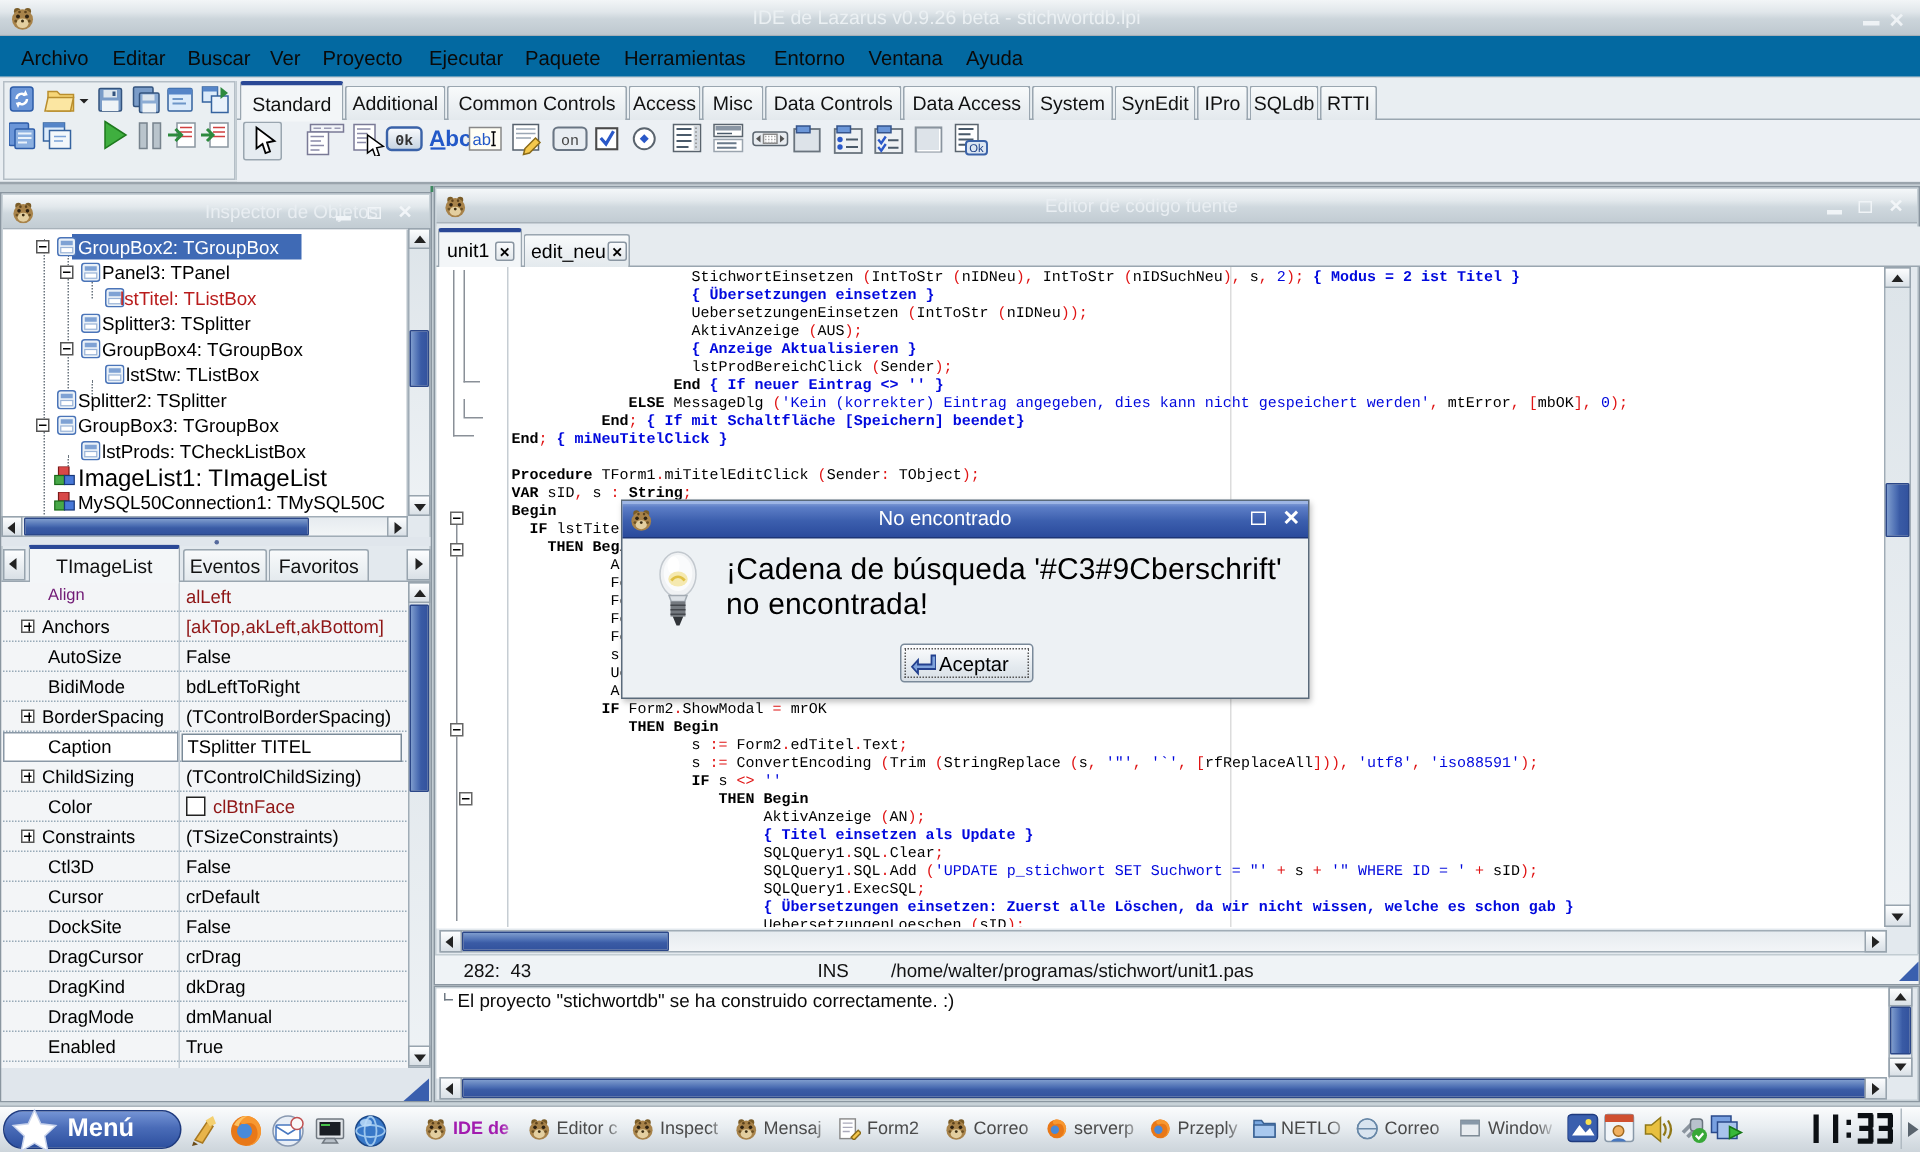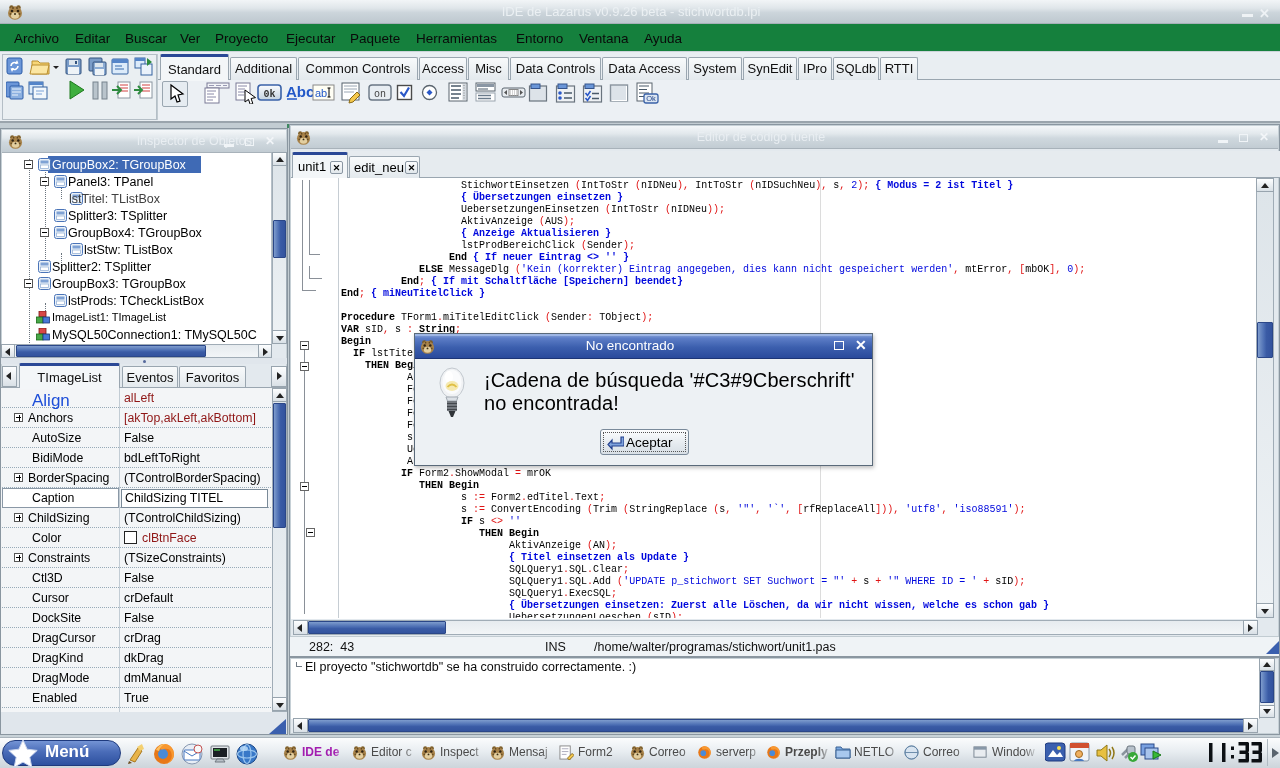--- a/index.html
+++ b/index.html
@@ -45,21 +45,21 @@
         <circle cx="3.5" cy="10" r="1" fill="#6a5024"></circle>
         <circle cx="12.5" cy="10" r="1" fill="#6a5024"></circle>
         <circle cx="6" cy="4" r="0.9" fill="#5e441e"></circle>
         <circle cx="10" cy="4" r="0.9" fill="#5e441e"></circle>
       </svg>
     <div class="abs" style="left:0;top:4px;width:1262px;text-align:center;color:#ebf0f3;font-size:13px">IDE de Lazarus v0.9.26 beta - stichwortdb.lpi</div>
     <div class="abs" style="left:1242px;top:14px;width:11px;height:3px;background:#eef2f5"></div>
     <div class="abs" style="left:1259px;top:6px;color:#eef2f5;font-size:13px;font-weight:bold">✕</div>
   </div>
 
-  <div class="abs" style="left:0;top:24px;width:1280px;height:28px;background:#15803d;border-bottom:1px solid #ccd4da;font-size:13.5px;color:#0a0a0a">
+  <div class="abs" style="left:0;top:24px;width:1280px;height:28px;background:#0369a1;border-bottom:1px solid #ccd4da;font-size:13.5px;color:#0a0a0a">
     <span class="abs" style="left:14px;top:7px">Archivo</span>
     <span class="abs" style="left:75px;top:7px">Editar</span>
     <span class="abs" style="left:125px;top:7px">Buscar</span>
     <span class="abs" style="left:180px;top:7px">Ver</span>
     <span class="abs" style="left:215px;top:7px">Proyecto</span>
     <span class="abs" style="left:286px;top:7px">Ejecutar</span>
     <span class="abs" style="left:350px;top:7px">Paquete</span>
     <span class="abs" style="left:416px;top:7px">Herramientas</span>
     <span class="abs" style="left:516px;top:7px">Entorno</span>
     <span class="abs" style="left:579px;top:7px">Ventana</span>
@@ -280,21 +280,21 @@
     <rect x="0.5" y="0.5" width="12" height="12" rx="2" fill="#eaf1f8" stroke="#4a74b8"></rect>
     <rect x="2.5" y="2.5" width="8" height="3" fill="#7fa2d4"></rect>
     <rect x="2.5" y="7" width="8" height="3.5" fill="#fff" stroke="#9ab4d8" stroke-width="0.8"></rect>
   </svg>
 <div class="abs" style="left:68px;top:175px;font-size:12.5px;color:#000;white-space:nowrap;z-index:2">Panel3: TPanel</div>
 <svg class="abs" style="left:70px;top:192px" width="13" height="13" viewBox="0 0 13 13">
     <rect x="0.5" y="0.5" width="12" height="12" rx="2" fill="#eaf1f8" stroke="#4a74b8"></rect>
     <rect x="2.5" y="2.5" width="8" height="3" fill="#7fa2d4"></rect>
     <rect x="2.5" y="7" width="8" height="3.5" fill="#fff" stroke="#9ab4d8" stroke-width="0.8"></rect>
   </svg>
-<div class="abs" style="left:69px;top:192px;font-size:12.5px;color:#404040;white-space:nowrap;z-index:2">lstTitel: TListBox</div>
+<div class="abs" style="left:80px;top:192px;font-size:12.5px;color:#b91c1c;white-space:nowrap;z-index:2">lstTitel: TListBox</div>
 <svg class="abs" style="left:54px;top:209px" width="13" height="13" viewBox="0 0 13 13">
     <rect x="0.5" y="0.5" width="12" height="12" rx="2" fill="#eaf1f8" stroke="#4a74b8"></rect>
     <rect x="2.5" y="2.5" width="8" height="3" fill="#7fa2d4"></rect>
     <rect x="2.5" y="7" width="8" height="3.5" fill="#fff" stroke="#9ab4d8" stroke-width="0.8"></rect>
   </svg>
 <div class="abs" style="left:68px;top:209px;font-size:12.5px;color:#000;white-space:nowrap;z-index:2">Splitter3: TSplitter</div>
 <div class="abs" style="left:40px;top:228px;width:9px;height:9px;background:#fff;border:1px solid #555;z-index:2"></div>
 <div class="abs" style="left:42px;top:232px;width:5px;height:1px;background:#000;z-index:3"></div>
 <svg class="abs" style="left:54px;top:226px" width="13" height="13" viewBox="0 0 13 13">
     <rect x="0.5" y="0.5" width="12" height="12" rx="2" fill="#eaf1f8" stroke="#4a74b8"></rect>
@@ -326,21 +326,21 @@
     <rect x="0.5" y="0.5" width="12" height="12" rx="2" fill="#eaf1f8" stroke="#4a74b8"></rect>
     <rect x="2.5" y="2.5" width="8" height="3" fill="#7fa2d4"></rect>
     <rect x="2.5" y="7" width="8" height="3.5" fill="#fff" stroke="#9ab4d8" stroke-width="0.8"></rect>
   </svg>
 <div class="abs" style="left:68px;top:294px;font-size:12.5px;color:#000;white-space:nowrap;z-index:2">lstProds: TCheckListBox</div>
 <svg class="abs" style="left:36px;top:311px" width="14" height="13" viewBox="0 0 14 13">
     <rect x="3" y="0" width="7" height="6" fill="#d84848" stroke="#7a1818" stroke-width="0.8"></rect>
     <rect x="0.5" y="6" width="6.5" height="6" fill="#48a848" stroke="#186a18" stroke-width="0.8"></rect>
     <rect x="7" y="6" width="6.5" height="6" fill="#4878d8" stroke="#18387a" stroke-width="0.8"></rect>
   </svg>
-<div class="abs" style="left:52px;top:311px;font-size:11px;color:#000;white-space:nowrap;z-index:2">ImageList1: TImageList</div>
+<div class="abs" style="left:52px;top:311px;font-size:16px;color:#000;white-space:nowrap;z-index:2">ImageList1: TImageList</div>
 <svg class="abs" style="left:36px;top:328px" width="14" height="13" viewBox="0 0 14 13">
     <rect x="3" y="0" width="7" height="6" fill="#d84848" stroke="#7a1818" stroke-width="0.8"></rect>
     <rect x="0.5" y="6" width="6.5" height="6" fill="#48a848" stroke="#186a18" stroke-width="0.8"></rect>
     <rect x="7" y="6" width="6.5" height="6" fill="#4878d8" stroke="#18387a" stroke-width="0.8"></rect>
   </svg>
 <div class="abs" style="left:52px;top:328px;font-size:12.5px;color:#000;white-space:nowrap;z-index:2">MySQL50Connection1: TMySQL50C</div>
 
 <div class="scroll-track" style="left:272px;top:152px;width:15px;height:192px"></div>
 <div class="sbtn" style="left:272px;top:152px;width:15px;height:14px"></div>
 <div class="arr" style="left:276px;top:157px;border-left:4px solid transparent;border-right:4px solid transparent;border-bottom:5px solid #222"></div>
@@ -363,21 +363,21 @@
 <div class="tab" style="left:122px;top:366px;width:56px;height:22px;line-height:21px">Eventos</div>
 <div class="tab" style="left:179px;top:366px;width:67px;height:22px;line-height:21px">Favoritos</div>
 <div class="sbtn" style="left:271px;top:366px;width:16px;height:21px"></div>
 <div class="arr" style="left:277px;top:372px;border-top:4px solid transparent;border-bottom:4px solid transparent;border-left:5px solid #222"></div>
 <div class="abs" style="left:1px;top:387px;width:286px;height:1px;background:#9aa6b0"></div>
 <div class="abs" style="left:20px;top:387px;width:99px;height:2px;background:#f3f6f8;z-index:4"></div>
 
 <div class="abs" style="left:1px;top:388px;width:271px;height:324px;background:#f3f5f7"></div>
 <div class="abs" style="left:119px;top:388px;width:1px;height:324px;background:#c2ccd4"></div>
 <div class="abs dash" style="left:2px;top:388px;width:269px;height:20px"></div>
-<div class="abs" style="left:32px;top:391px;font-size:17px;color:#1d4ed8;white-space:nowrap">Align</div>
+<div class="abs" style="left:32px;top:391px;font-size:11px;color:#701a75;white-space:nowrap">Align</div>
 <div class="abs" style="left:124px;top:391px;font-size:12.3px;color:#8f1616;white-space:nowrap;max-width:144px;overflow:hidden">alLeft</div>
 <div class="abs dash" style="left:2px;top:408px;width:269px;height:20px"></div>
 <div class="abs" style="left:14px;top:413px;width:9px;height:9px;background:#fff;border:1px solid #555"></div>
 <div class="abs" style="left:16px;top:417px;width:5px;height:1px;background:#000"></div>
 <div class="abs" style="left:18.5px;top:414.5px;width:1px;height:6px;background:#000"></div>
 <div class="abs" style="left:28px;top:411px;font-size:12.3px;color:#000;white-space:nowrap">Anchors</div>
 <div class="abs" style="left:124px;top:411px;font-size:12.3px;color:#8f1616;white-space:nowrap;max-width:144px;overflow:hidden">[akTop,akLeft,akBottom]</div>
 <div class="abs dash" style="left:2px;top:428px;width:269px;height:20px"></div>
 <div class="abs" style="left:32px;top:431px;font-size:12.3px;color:#000;white-space:nowrap">AutoSize</div>
 <div class="abs" style="left:124px;top:431px;font-size:12.3px;color:#000;white-space:nowrap;max-width:144px;overflow:hidden">False</div>
@@ -388,21 +388,21 @@
 <div class="abs" style="left:14px;top:473px;width:9px;height:9px;background:#fff;border:1px solid #555"></div>
 <div class="abs" style="left:16px;top:477px;width:5px;height:1px;background:#000"></div>
 <div class="abs" style="left:18.5px;top:474.5px;width:1px;height:6px;background:#000"></div>
 <div class="abs" style="left:28px;top:471px;font-size:12.3px;color:#000;white-space:nowrap">BorderSpacing</div>
 <div class="abs" style="left:124px;top:471px;font-size:12.3px;color:#000;white-space:nowrap;max-width:144px;overflow:hidden">(TControlBorderSpacing)</div>
 <div class="abs dash" style="left:2px;top:488px;width:269px;height:20px"></div>
 <div class="abs" style="left:32px;top:491px;font-size:12.3px;color:#000;white-space:nowrap">Caption</div>
 <div class="abs" style="left:2px;top:488px;width:117px;height:20px;background:#fff;border:1px solid #8a98a6"></div>
 <div class="abs" style="left:32px;top:491px;font-size:12.3px;color:#000;white-space:nowrap">Caption</div>
 <div class="abs" style="left:121px;top:488.5px;width:147px;height:19px;background:#fff;border:1px solid #7a8a98"></div>
-<div class="abs" style="left:125px;top:491px;font-size:12.3px;color:#000;white-space:nowrap">ChildSizing TITEL</div>
+<div class="abs" style="left:125px;top:491px;font-size:12.3px;color:#000;white-space:nowrap">TSplitter TITEL</div>
 <div class="abs dash" style="left:2px;top:508px;width:269px;height:20px"></div>
 <div class="abs" style="left:14px;top:513px;width:9px;height:9px;background:#fff;border:1px solid #555"></div>
 <div class="abs" style="left:16px;top:517px;width:5px;height:1px;background:#000"></div>
 <div class="abs" style="left:18.5px;top:514.5px;width:1px;height:6px;background:#000"></div>
 <div class="abs" style="left:28px;top:511px;font-size:12.3px;color:#000;white-space:nowrap">ChildSizing</div>
 <div class="abs" style="left:124px;top:511px;font-size:12.3px;color:#000;white-space:nowrap;max-width:144px;overflow:hidden">(TControlChildSizing)</div>
 <div class="abs dash" style="left:2px;top:528px;width:269px;height:20px"></div>
 <div class="abs" style="left:32px;top:531px;font-size:12.3px;color:#000;white-space:nowrap">Color</div>
 <div class="abs" style="left:124px;top:531px;width:13px;height:13px;background:#fff;border:1px solid #222"></div>
 <div class="abs red" style="left:142px;top:531px;font-size:12.3px;white-space:nowrap">clBtnFace</div>
@@ -736,21 +736,21 @@
     <circle cx="11" cy="12" r="10" fill="#e87818"></circle>
     <circle cx="9" cy="13" r="4.5" fill="#4a8ad8"></circle>
     <path d="M11 2c6 0 10 5 10 10 0 6-5 10-10 10 7-1 9-7 7-12-1-3-4-4-7-3-2 1-5 0-4-3 1-2 3-2 4-2z" fill="#f89830"></path>
   </svg>
 <div class="abs" style="left:716px;top:745px;font-size:12px;font-weight:normal;color:#4a4a4a;width:46px;overflow:hidden;white-space:nowrap;-webkit-mask-image:linear-gradient(90deg,#000 70%,transparent)">serverp</div>
 <svg class="abs" style="left:766px;top:745px" width="15" height="15" viewBox="0 0 22 24">
     <circle cx="11" cy="12" r="10" fill="#e87818"></circle>
     <circle cx="9" cy="13" r="4.5" fill="#4a8ad8"></circle>
     <path d="M11 2c6 0 10 5 10 10 0 6-5 10-10 10 7-1 9-7 7-12-1-3-4-4-7-3-2 1-5 0-4-3 1-2 3-2 4-2z" fill="#f89830"></path>
   </svg>
-<div class="abs" style="left:785px;top:745px;font-size:12px;font-weight:bold;color:#4a4a4a;width:46px;overflow:hidden;white-space:nowrap;-webkit-mask-image:linear-gradient(90deg,#000 70%,transparent)">Przeply</div>
+<div class="abs" style="left:785px;top:745px;font-size:12px;font-weight:normal;color:#4a4a4a;width:46px;overflow:hidden;white-space:nowrap;-webkit-mask-image:linear-gradient(90deg,#000 70%,transparent)">Przeply</div>
 <svg class="abs" style="left:835px;top:745px" width="16" height="14" viewBox="0 0 16 14">
     <path d="M1 2h5l1.5 2H15v9H1z" fill="#7aa8e0" stroke="#3a6294"></path>
     <path d="M1 5h14v8H1z" fill="#a8c8ee" stroke="#3a6294"></path>
   </svg>
 <div class="abs" style="left:854px;top:745px;font-size:12px;font-weight:normal;color:#4a4a4a;width:46px;overflow:hidden;white-space:nowrap;-webkit-mask-image:linear-gradient(90deg,#000 70%,transparent)">NETLO</div>
 <svg class="abs" style="left:904px;top:745px" width="15" height="15" viewBox="0 0 16 16">
     <circle cx="8" cy="8" r="7" fill="#d8e4f0" stroke="#6888a8"></circle>
     <path d="M8 1a7 7 0 0 0 0 14M8 1a7 7 0 0 1 0 14M1 8h14" stroke="#6888a8" fill="none"></path>
   </svg>
 <div class="abs" style="left:923px;top:745px;font-size:12px;font-weight:normal;color:#4a4a4a;width:46px;overflow:hidden;white-space:nowrap;-webkit-mask-image:linear-gradient(90deg,#000 70%,transparent)">Correo</div>

